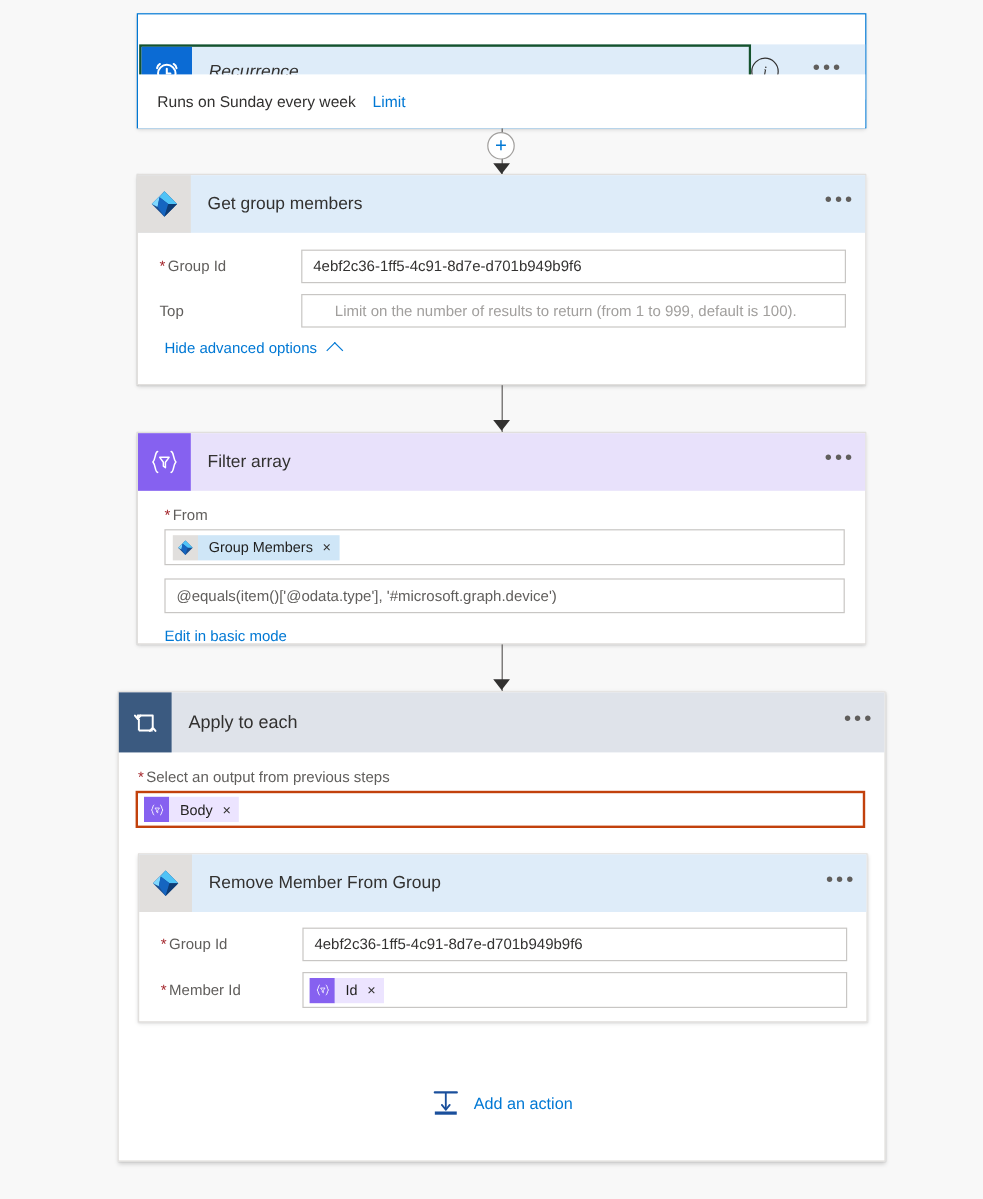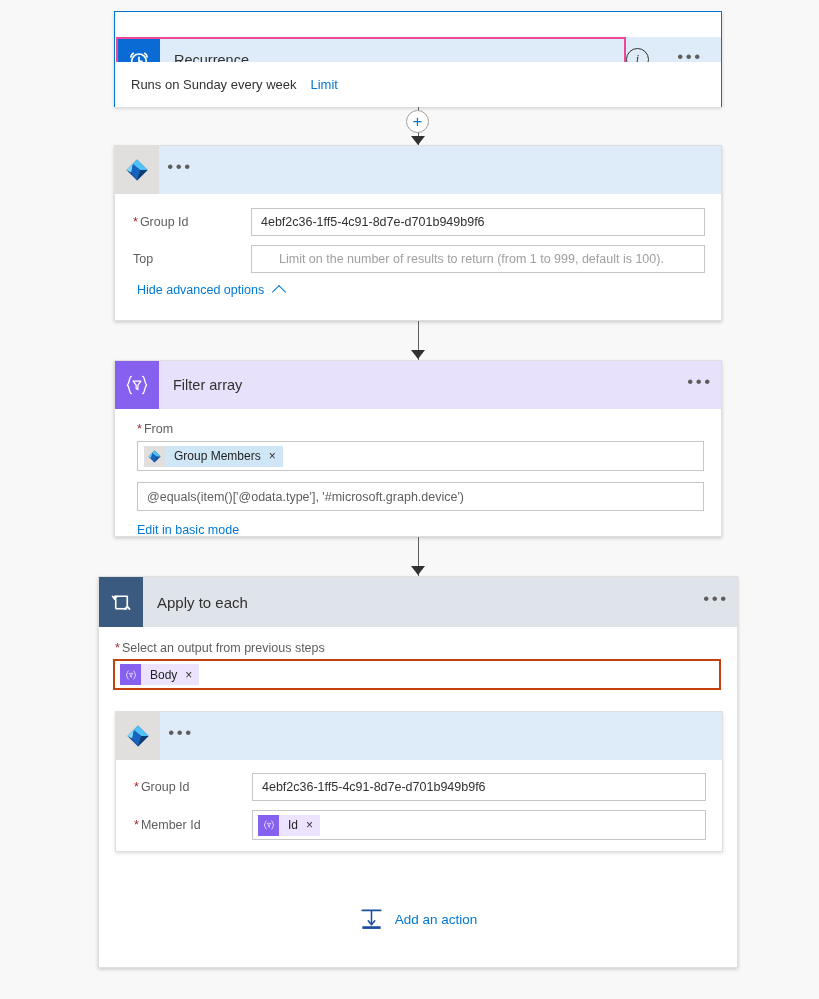--- a/index.html
+++ b/index.html
@@ -75,25 +75,26 @@
   }
   #recurrence-header-row {
     display: flex;
     align-items: center;
     height: 100%;
   }
   .trigger-selected {
     display: flex;
     align-items: center;
     height: 46px;
-    border: 2px solid #ec4899;
+    border: 2px solid #14532d;
     background: #deecf9;
     box-sizing: border-box;
     margin: 1px 0 0 1px;
     width: 513px;
+    font-style: italic;
   }
   .trigger-selected .icon-tile {
     background: #0b6bd4;
     height: 42px;
     width: 42px;
     flex: 0 0 42px;
   }
   #recurrence-body {
     position: absolute;
     left: 0; right: 0; top: 50px;
@@ -387,20 +388,21 @@
     <div class="card-header">
       <div class="icon-tile">
         <svg width="26" height="26" viewBox="0 0 32 32">
           <path d="M16 3 L29 16 L16 29 L3 16 Z" fill="#1b4d8e"></path>
           <path d="M16 3 L29 16 L20 16 L11 9 Z" fill="#4fc3f7"></path>
           <path d="M3 16 L16 3 L11 9 L9 19 Z" fill="#7fd8ff"></path>
           <path d="M9 19 L11 9 L20 16 L16 29 Z" fill="#1565c0"></path>
           <path d="M16 29 L20 16 L29 16 Z" fill="#0d3c75"></path>
         </svg>
       </div>
+      <div class="card-title">Get group members</div>
       <div class="ellipsis-btn">•••</div>
     </div>
 
     <div id="get-members-fields">
       <div class="field-row">
         <div class="field-label">
           <span class="req-star">*</span><span>Group Id</span>
         </div>
         <div class="field-input">4ebf2c36-1ff5-4c91-8d7e-d701b949b9f6</div>
       </div>
@@ -507,20 +509,21 @@
       <div class="card-header">
         <div class="icon-tile">
           <svg width="26" height="26" viewBox="0 0 32 32">
             <path d="M16 3 L29 16 L16 29 L3 16 Z" fill="#1b4d8e"></path>
             <path d="M16 3 L29 16 L20 16 L11 9 Z" fill="#4fc3f7"></path>
             <path d="M3 16 L16 3 L11 9 L9 19 Z" fill="#7fd8ff"></path>
             <path d="M9 19 L11 9 L20 16 L16 29 Z" fill="#1565c0"></path>
             <path d="M16 29 L20 16 L29 16 Z" fill="#0d3c75"></path>
           </svg>
         </div>
+        <div class="card-title">Remove Member From Group</div>
         <div class="ellipsis-btn">•••</div>
       </div>
 
       <div id="remove-member-fields">
         <div class="field-row">
           <div class="field-label">
             <span class="req-star">*</span><span>Group Id</span>
           </div>
           <div class="field-input">4ebf2c36-1ff5-4c91-8d7e-d701b949b9f6</div>
         </div>

